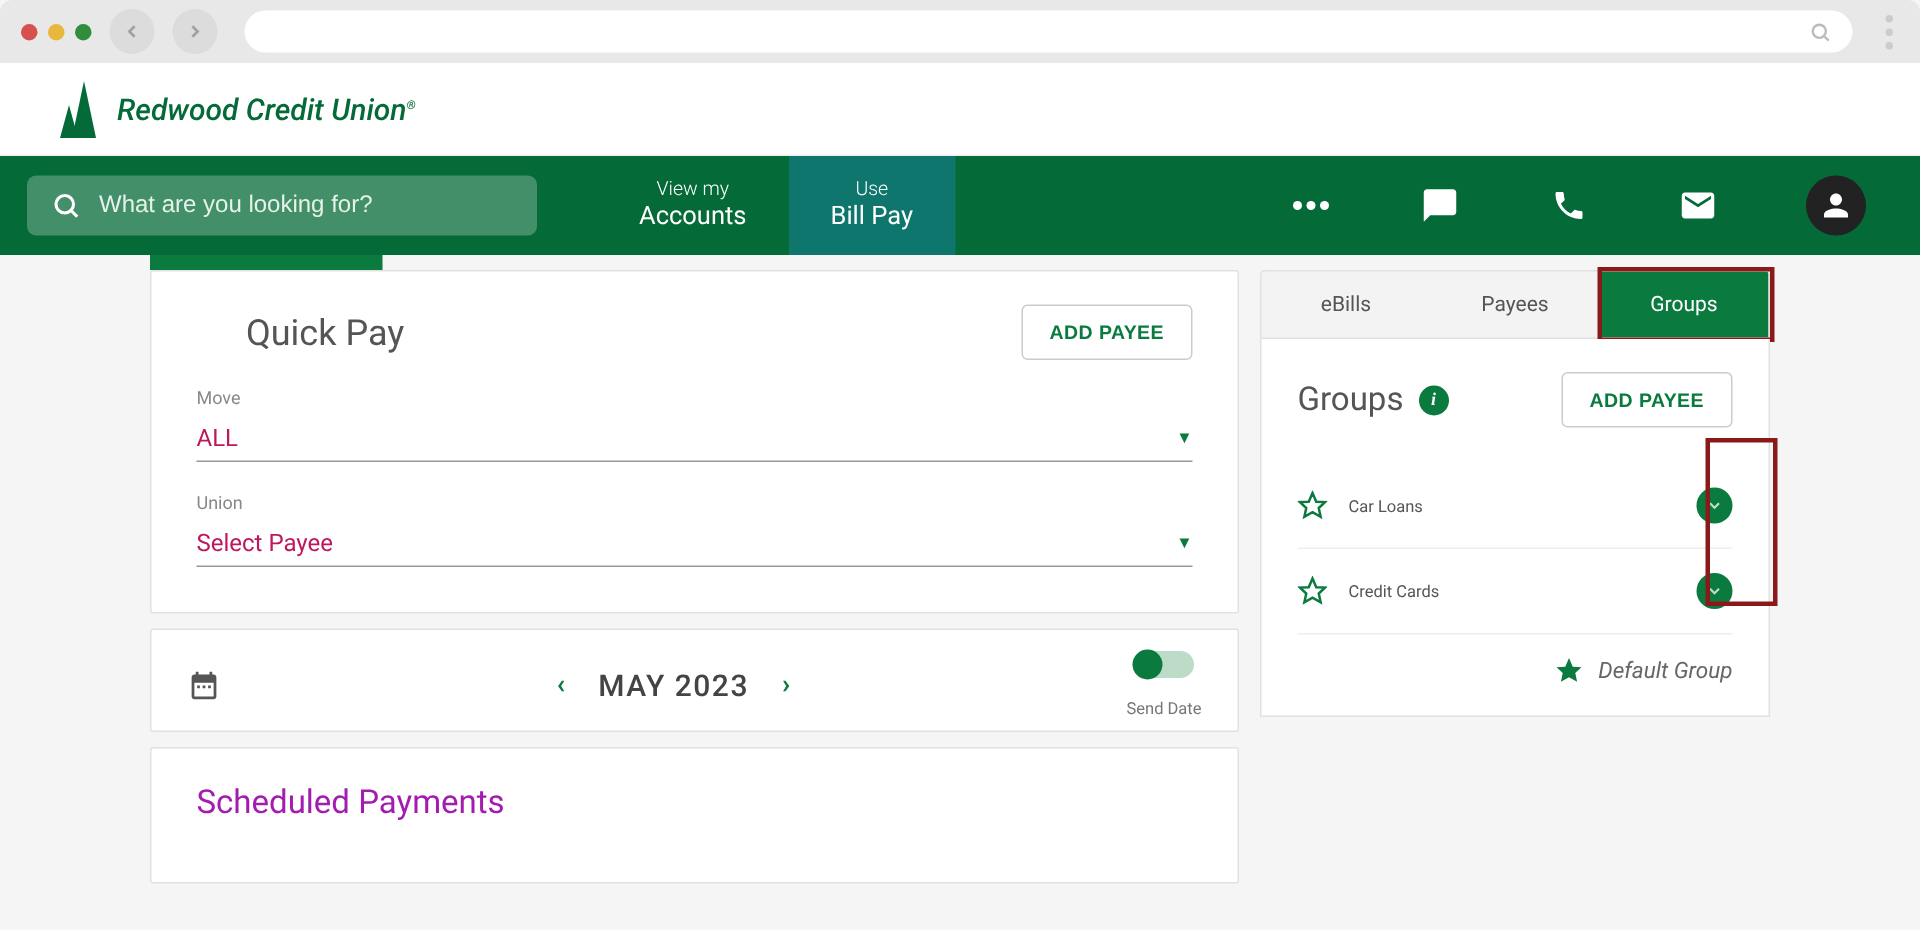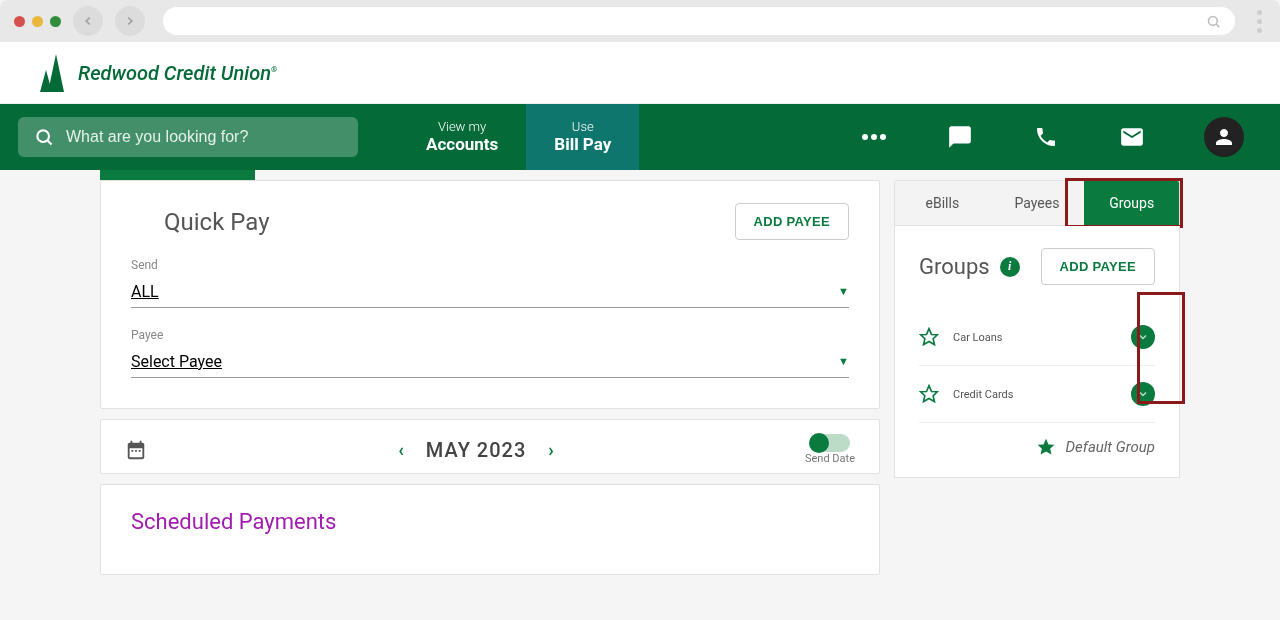--- a/index.html
+++ b/index.html
@@ -24,52 +24,52 @@
   .logo-text .tm{ font-size:8px; vertical-align:super;}
 
   
   .green-nav { background:#046a38; height:66px; display:flex; align-items:center; padding:0 18px;}
   .search-box { width:340px; height:40px; background:rgba(255,255,255,0.25); border-radius:6px; display:flex; align-items:center; padding:0 16px; color:#fff; gap:12px;}
   .search-box input{ background:transparent; border:none; outline:none; color:#fff; font-size:16px; flex:1;}
   .search-box input::placeholder{ color:#e5f2ea; }
   .navitems { display:flex; margin-left:40px; height:100%;justify-content:center;}
   .navitem { color:#fff; padding:0 28px; display:flex; flex-direction:column; align-items:center; justify-content:center; height:100%; cursor:pointer;}
   .navitem .top{ font-size:13px; font-weight:300; line-height:1.1;}
-  .navitem .bot{ font-size:17px; font-weight:700;}
+  .navitem .bot{ font-size:17px; font-weight:400;}
   .navitem.active{ background:#0f766e; }
   .navicons{ margin-left:auto; display:flex; align-items:center; gap:58px; padding-right:18px;}
   .navicons .icon{ color:#fff; width:28px; height:28px; display:flex; align-items:center; justify-content:center; cursor:pointer;}
   .navicons .avatar{ width:40px; height:40px; border-radius:50%; background:#222; display:flex; align-items:center; justify-content:center; color:#fff;}
 
   
   .page { display:flex; padding:0 100px; gap:14px; margin-top:0; }
   .col-left { flex:1; }
-  .col-right { width:286px; }
+  .col-right { width:340px; }
 
   .green-tab-stub { height:10px; width:155px; background:#0a7a3f; margin-bottom:0; }
 
   .card { background:#fff; border:1px solid #e1e1e1; border-radius:2px; }
   
   .quickpay { padding:22px 30px 26px; }
   .qp-head { display:flex; align-items:center; justify-content:space-between; margin-bottom:18px;}
   .qp-title { font-size:24px; color:#555; font-weight:400;margin-left:33px;}
   .btn-outline { border:1px solid #ccc; background:#fff; color:#0a7a3f; font-size:13px; font-weight:600; padding:10px 18px; border-radius:4px; cursor:pointer; letter-spacing:0.3px;}
   
   .field { margin-bottom:20px; }
   .field label{ font-size:12px; color:#888; display:block; margin-bottom:6px;}
   .select { border-bottom:1px solid #999; display:flex; align-items:center; justify-content:space-between; padding:4px 0 6px; cursor:pointer;}
-  .select .val{ font-size:16px; color:#000000;text-decoration:underline;}
+  .select .val{ font-size:16px; color:#be185d;}
   .select .caret{ color:#0a7a3f; font-size:11px;}
 
   .monthbar { margin-top:10px; padding:14px 24px 8px; display:flex; align-items:center; position:relative;}
   .cal-icon{ color:#555; }
   .month-nav{ flex:1; display:flex; align-items:center; justify-content:center; gap:22px;}
   .month-nav .arrow{ color:#0a7a3f; font-size:18px; font-weight:700; cursor:pointer;}
   .month-nav .month{ font-size:20px; color:#444; font-weight:500; letter-spacing:1px;}
-  .toggle-wrap{ display:flex; flex-direction:column; align-items:center; gap:0;}
+  .toggle-wrap{ display:flex; flex-direction:column; align-items:center; gap:14px;}
   .toggle{ width:40px; height:18px; background:#bcdcc7; border-radius:10px; position:relative;}
   .toggle .knob{ width:20px; height:20px; background:#0a7a3f; border-radius:50%; position:absolute; left:-1px; top:-1px;}
   .toggle-label{ font-size:11px; color:#777;}
 
   .sched { margin-top:10px; padding:24px 30px 40px;}
   .sched-title{ font-size:22px; color:#a21caf; font-weight:400;}
 
   
   .tabs { display:flex; height:46px; background:#f3f3f3; border:1px solid #e1e1e1; border-radius:3px 3px 0 0; overflow:hidden;}
   .tab { flex:1; display:flex; align-items:center; justify-content:center; font-size:14px; color:#555; cursor:pointer;}
@@ -196,28 +196,28 @@
 <div class="page">
   <div class="col-left">
     <div class="green-tab-stub"></div>
 
     <div class="card quickpay">
       <div class="qp-head">
         <div class="qp-title">Quick Pay</div>
         <button class="btn-outline">ADD PAYEE</button>
       </div>
       <div class="field">
-        <label>Send</label>
+        <label>Move</label>
         <div class="select">
           <span class="val">ALL</span>
           <span class="caret">▼</span>
         </div>
       </div>
       <div class="field" style="margin-bottom:4px;">
-        <label>Payee</label>
+        <label>Union</label>
         <div class="select">
           <span class="val">Select Payee</span>
           <span class="caret">▼</span>
         </div>
       </div>
     </div>
 
     <div class="card monthbar">
       <span class="cal-icon">
         <svg width="22" height="22" viewBox="0 0 24 24" fill="currentColor">

